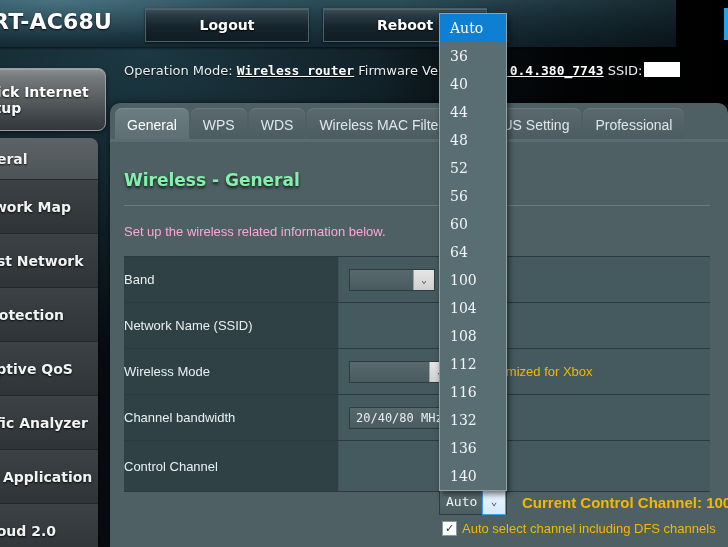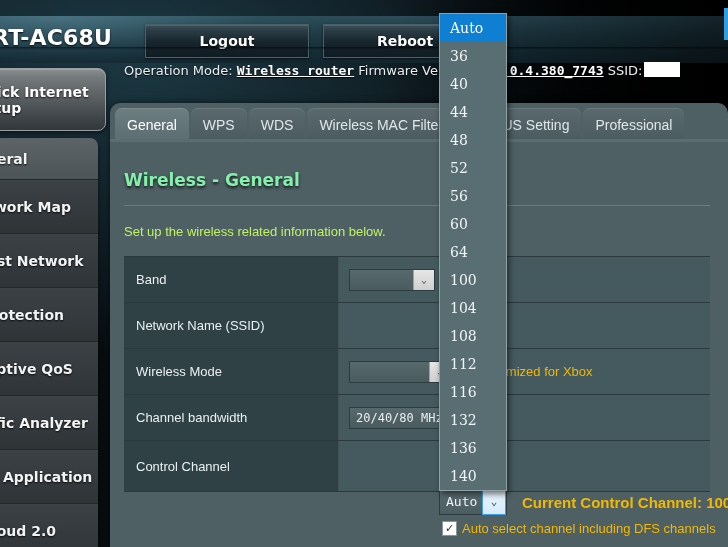--- a/index.html
+++ b/index.html
@@ -20,24 +20,23 @@
       radial-gradient(ellipse 520px 300px at 20% 10%, #1d3b46 0%, #14262e 45%, #070d11 100%),
       #05090c;
   }
   .backdrop-dark{
     position:absolute;left:0;top:0;width:728px;height:547px;
     background:linear-gradient(90deg, rgba(5,10,14,0) 0%, rgba(3,6,9,0.15) 52%, rgba(0,0,0,0.85) 78%, #000 100%);
   }
 
   
   .topbar{
-    position:absolute;left:0;top:0;width:728px;height:47px;
+    position:absolute;left:0;top:0;width:676px;height:47px;
     background:linear-gradient(180deg,#2c4d59 0%,#203c47 35%,#162d37 75%,#122630 100%);
     overflow:hidden;
-    margin-top:16px;
   }
   .topbar-sheen{
     position:absolute;left:0;top:0;width:728px;height:47px;
     background:radial-gradient(ellipse 360px 70px at 8% 0%, rgba(120,175,195,.38) 0%, rgba(60,110,130,.13) 55%, rgba(0,0,0,0) 78%),
                linear-gradient(90deg, rgba(0,0,0,0) 55%, rgba(0,0,0,.55) 100%);
   }
   .brand{
     position:absolute;left:-8px;top:9px;
     font-size:22px;font-weight:bold;color:#ffffff;letter-spacing:.2px;
     text-shadow:0 1px 2px rgba(0,0,0,.85);
@@ -159,36 +158,36 @@
     font-size:17px;font-weight:bold;color:#86efac;
     font-family:"DejaVu Sans", sans-serif;
     text-shadow:0 2px 3px rgba(0,0,0,.75);
     white-space:nowrap;
   }
   .rule{
     position:absolute;left:14px;top:63px;width:586px;height:1px;background:#6b7b7e;
   }
   .subtitle{
     position:absolute;left:14px;top:82px;
-    font-size:13px;color:#bef264;white-space:nowrap;
+    font-size:13px;color:#f9a8d4;white-space:nowrap;
   }
 
   
   .table{
     position:absolute;left:14px;top:114px;width:586px;
     border-top:1px solid #2b3a3d;
   }
   .row{
     display:flex;height:45px;align-items:stretch;
     border-bottom:1px solid #2b3a3d;
     background:#2f4145;
   }
   .row .label{
     width:215px;box-sizing:border-box;
-    display:flex;align-items:center;padding-left:12px;
+    display:flex;align-items:center;padding-left:0;
     color:#e9f0f1;font-size:13px;white-space:nowrap;
     border-right:1px solid #3e5256;
   }
   .row .value{
     flex:1;display:flex;align-items:center;gap:8px;padding-left:10px;
     background:#455a5e;
   }
   .row.tall{height:50px;}
 
   

